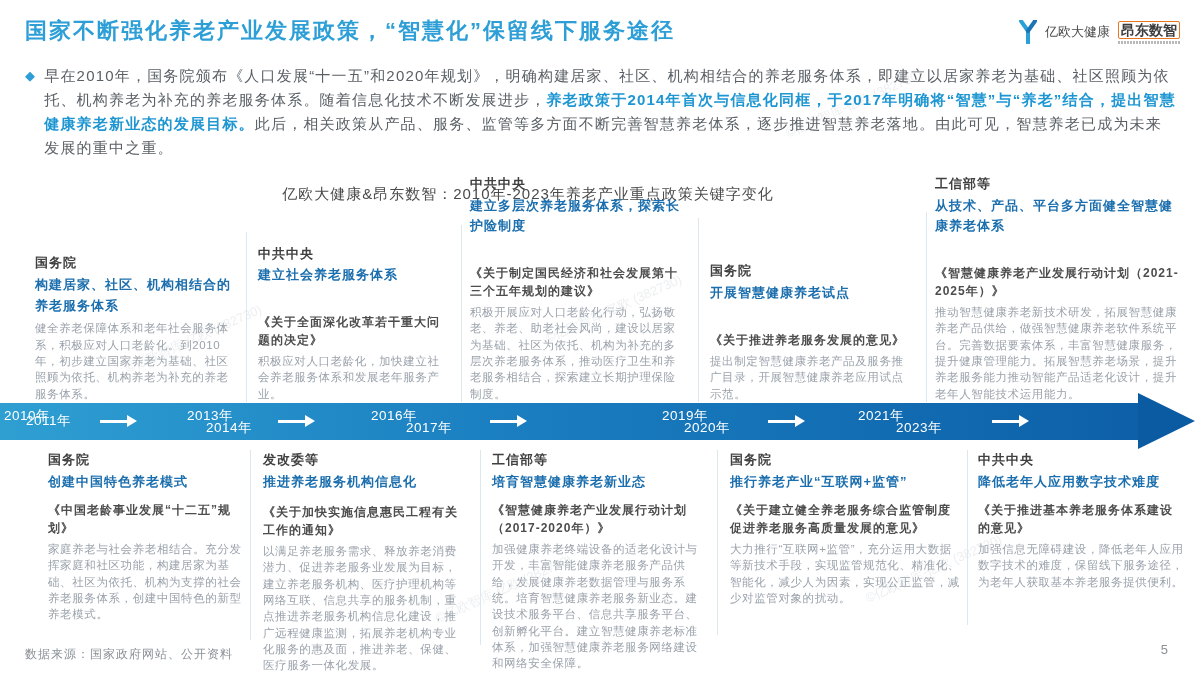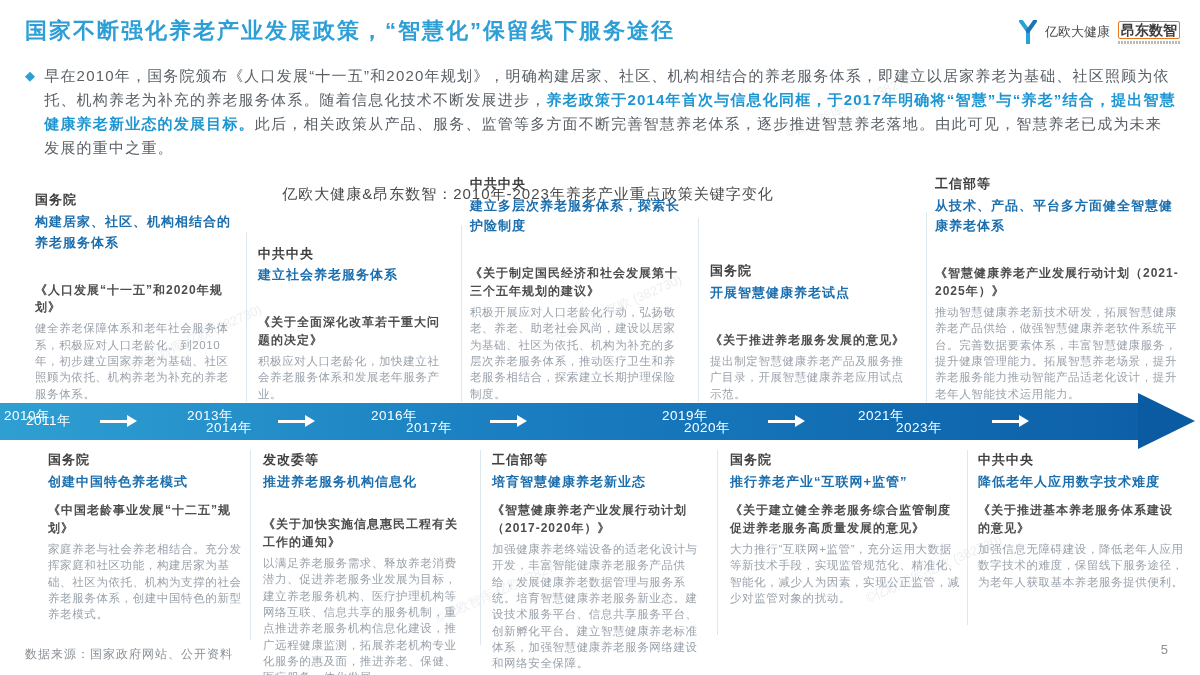--- a/index.html
+++ b/index.html
@@ -75,21 +75,20 @@
   <div class="chart-title">亿欧大健康&amp;昂东数智：2010年-2023年养老产业重点政策关键字变化</div>
 
   <div class="vsep" style="left:246px;top:232px;height:170px"></div>
   <div class="vsep" style="left:461px;top:225px;height:177px"></div>
   <div class="vsep" style="left:698px;top:218px;height:184px"></div>
   <div class="vsep" style="left:926px;top:212px;height:190px"></div>
 
   <div class="tcol" style="left:35px;width:200px">
     <div class="org">国务院</div>
     <div class="kw">构建居家、社区、机构相结合的养老服务体系</div>
-    <div class="doc">《人口发展“十一五”和2020年规划》</div>
     <div class="desc">健全养老保障体系和老年社会服务体系，积极应对人口老龄化。到2010年，初步建立国家养老为基础、社区照顾为依托、机构养老为补充的养老服务体系。</div>
   </div>
   <div class="tcol" style="left:258px;width:190px">
     <div class="org">中共中央</div>
     <div class="kw">建立社会养老服务体系</div>
     <div class="doc">《关于全面深化改革若干重大问题的决定》</div>
     <div class="desc">积极应对人口老龄化，加快建立社会养老服务体系和发展老年服务产业。</div>
   </div>
   <div class="tcol" style="left:470px;width:215px">
     <div class="org">中共中央</div>
@@ -136,21 +135,21 @@
 
   <div class="bcol" style="left:48px;width:195px">
     <div class="org">国务院</div>
     <div class="kw">创建中国特色养老模式</div>
     <div class="doc" style="margin-top:10px">《中国老龄事业发展“十二五”规划》</div>
     <div class="desc">家庭养老与社会养老相结合。充分发挥家庭和社区功能，构建居家为基础、社区为依托、机构为支撑的社会养老服务体系，创建中国特色的新型养老模式。</div>
   </div>
   <div class="bcol" style="left:263px;width:200px">
     <div class="org">发改委等</div>
     <div class="kw">推进养老服务机构信息化</div>
-    <div class="doc" style="margin-top:24px">《关于加快实施信息惠民工程有关工作的通知》</div>
+    <div class="doc" style="margin-top:12px">《关于加快实施信息惠民工程有关工作的通知》</div>
     <div class="desc">以满足养老服务需求、释放养老消费潜力、促进养老服务业发展为目标，建立养老服务机构、医疗护理机构等网络互联、信息共享的服务机制，重点推进养老服务机构信息化建设，推广远程健康监测，拓展养老机构专业化服务的惠及面，推进养老、保健、医疗服务一体化发展。</div>
   </div>
   <div class="bcol" style="left:492px;width:212px">
     <div class="org">工信部等</div>
     <div class="kw">培育智慧健康养老新业态</div>
     <div class="doc" style="margin-top:10px">《智慧健康养老产业发展行动计划（2017-2020年）》</div>
     <div class="desc">加强健康养老终端设备的适老化设计与开发，丰富智能健康养老服务产品供给，发展健康养老数据管理与服务系统。培育智慧健康养老服务新业态。建设技术服务平台、信息共享服务平台、创新孵化平台。建立智慧健康养老标准体系，加强智慧健康养老服务网络建设和网络安全保障。</div>
   </div>
   <div class="bcol" style="left:730px;width:230px">
     <div class="org">国务院</div>

